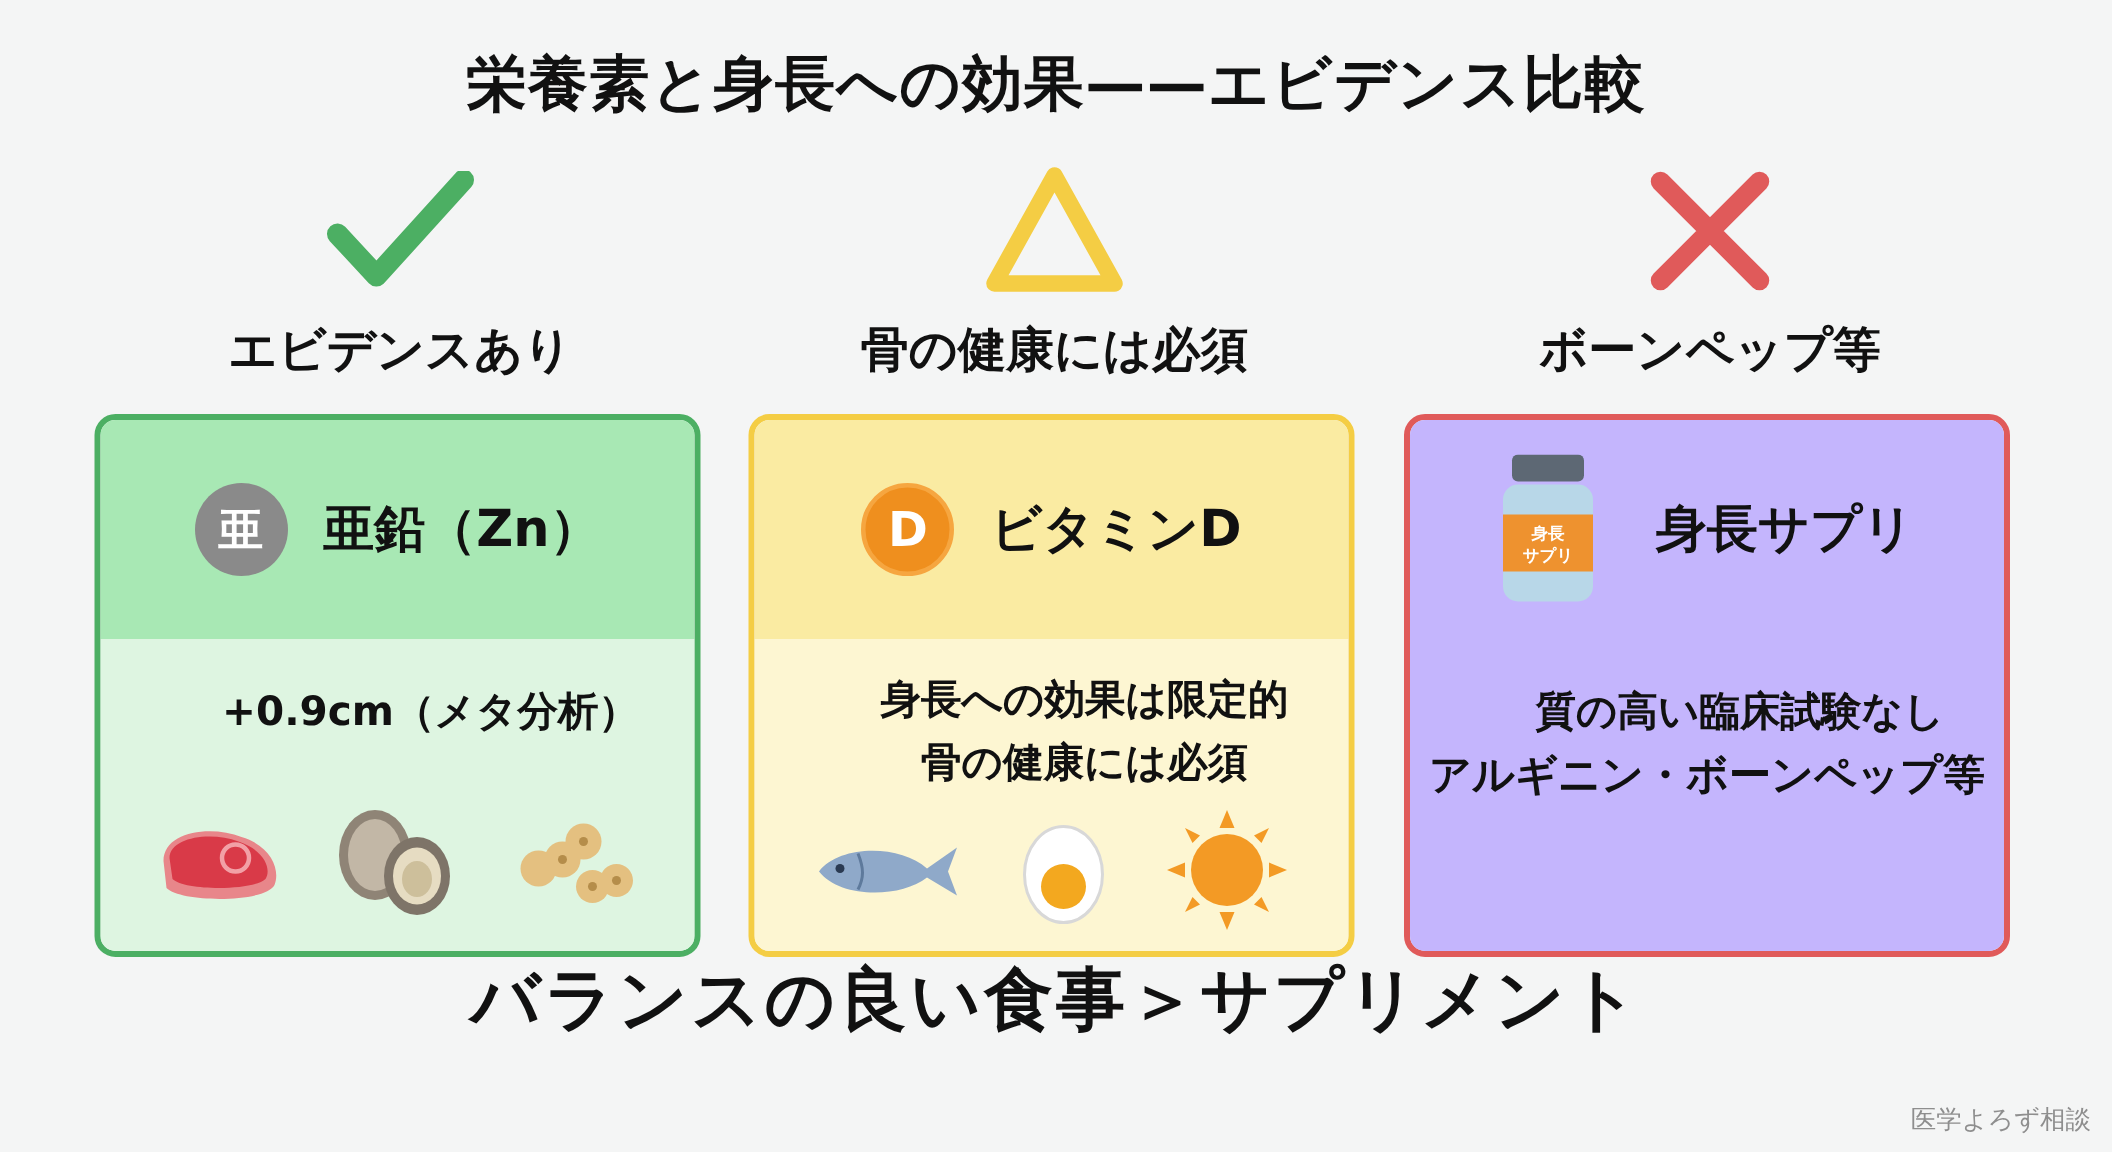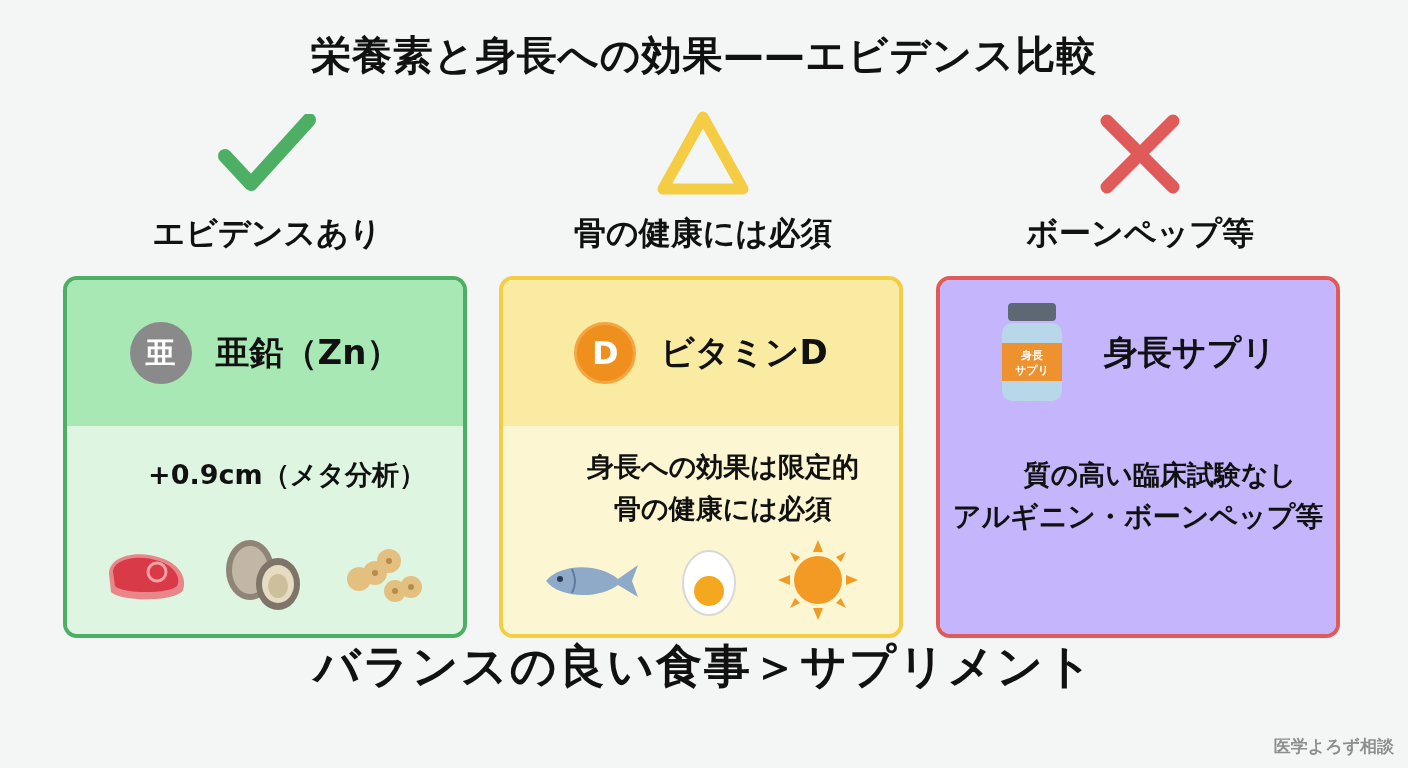--- a/index.html
+++ b/index.html
@@ -42,21 +42,21 @@
     width:62px; height:62px; border-radius:50%;
     display:flex; align-items:center; justify-content:center;
     color:#fff; font-weight:bold; font-size:30px;
   }
   .badge-zn { background:#8a8a8a; }
   .badge-d { background:#ef8f1e; border:3px solid #f6a640; width:56px; height:56px; font-size:32px; }
   .bottom {
     position:absolute; top:636px; left:0; width:100%; text-align:center;
     font-size:46px; font-weight:bold; letter-spacing:2px;
   }
-  .credit { position:absolute; right:14px; bottom:10px; font-size:17px; color:#8e8e8e; font-weight:bold; }
+  .credit { position:absolute; right:14px; bottom:10px; font-size:17px; color:#8e8e8e; font-weight:normal; }
 </style>
 </head>
 <body>
 
 <div class="title">栄養素と身長への効果——エビデンス比較</div>
 
 <div class="col col1 green">
   <div class="mark">
     <svg width="100" height="80" viewBox="0 0 100 80">
         <path d="M8 42 L34 70 L92 6" fill="none" stroke="#4caf63" stroke-width="14" stroke-linecap="round" stroke-linejoin="round"></path>

